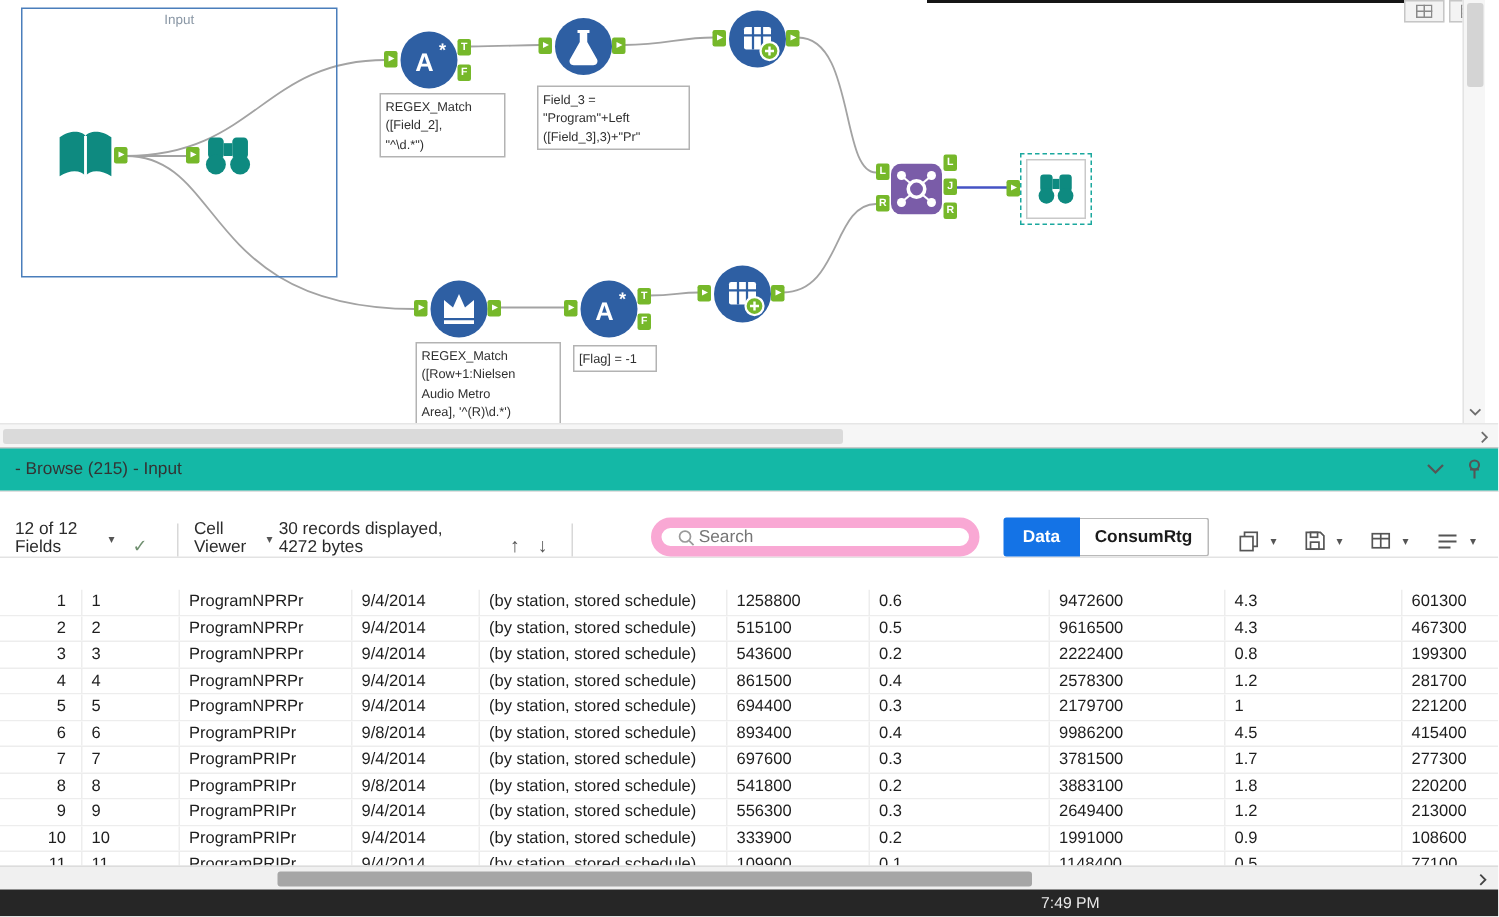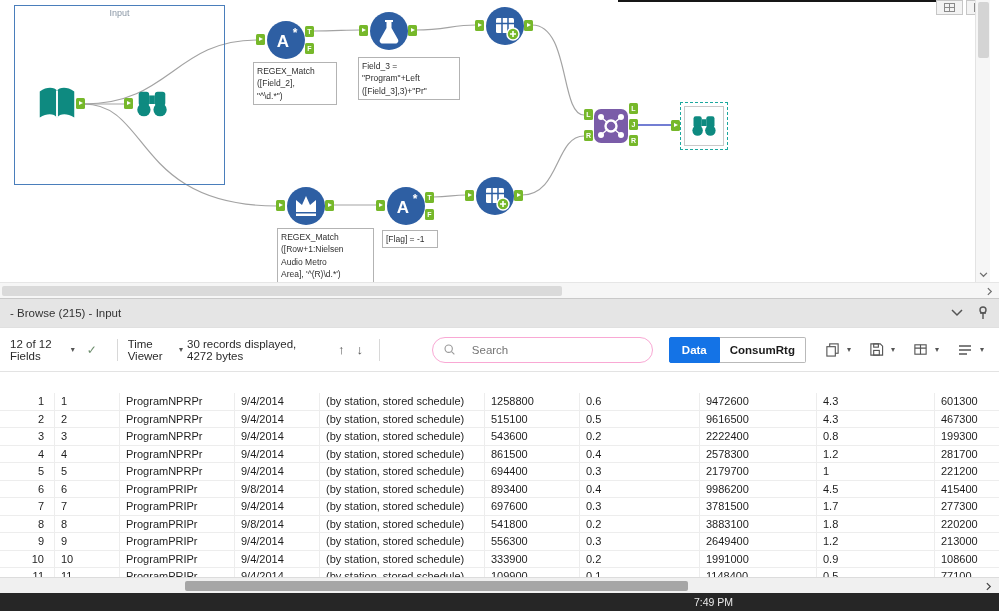--- a/index.html
+++ b/index.html
@@ -22,31 +22,31 @@
 
   
   .canvas-vscroll { position:absolute; right:0; top:0; width:15px; height:282px; background:#f6f6f6; border-left:1px solid #e3e3e3; }
   .canvas-vscroll .thumb { position:absolute; left:2px; top:2px; width:11px; height:56px; background:#d4d4d4; border-radius:2px; }
   .canvas-vscroll .arrow { position:absolute; left:0; bottom:0; width:15px; height:15px; display:flex; align-items:center; justify-content:center; }
   .canvas-hscroll { position:absolute; left:0; top:282px; width:999px; height:16px; background:#f6f6f6; border-top:1px solid #e6e6e6; }
   .canvas-hscroll .thumb { position:absolute; left:2px; top:3px; width:560px; height:10px; background:#dadada; border-radius:2px; }
   .canvas-hscroll .arrow { position:absolute; right:2px; top:1px; width:15px; height:14px; display:flex; align-items:center; justify-content:center; }
 
   
-  .browse-header { position:absolute; left:0; top:298px; width:999px; height:30px; background:#e5e5e5; border-top:1px solid #c9c9c9; border-bottom:1px solid #e0e0e0; display:flex; align-items:center; padding:0 10px; }
+  .browse-header { position:absolute; left:0; top:298px; width:999px; height:30px; background:#14b8a6; border-top:1px solid #c9c9c9; border-bottom:1px solid #e0e0e0; display:flex; align-items:center; padding:0 10px; }
   .browse-title { font-size:11.5px; color:#333; }
   .bh-right { margin-left:auto; display:flex; align-items:center; gap:14px; }
 
-  .toolbar { position:absolute; left:0; top:328px; width:999px; height:44px; background:#fff; border-bottom:1px solid #e3e3e3; display:flex; align-items:center; padding:0 10px; font-size:11.5px; color:#2b2b2b; }
+  .toolbar { position:absolute; left:0; top:328px; width:999px; height:44px; background:#fff; border-bottom:1px solid #e3e3e3; display:flex; align-items:flex-end; padding:0 10px; font-size:11.5px; color:#2b2b2b; }
   .caret { font-size:8px; color:#555; margin-left:4px; }
   .tb-sep { width:1px; height:22px; background:#d8d8d8; margin:0 10px; }
   .tb-group { display:flex; align-items:center; cursor:default; }
   .check { color:#6f8f6f; font-size:12px; margin:0 10px 0 12px; }
   .arrow-btn { font-size:13px; color:#555; padding:0 6px; }
-  .search-box { display:flex; align-items:center; gap:16px; width:232px; height:26px; border:1px solid #f9a8d4; border-radius:13px; padding:0 10px; margin-left:42px; color:#9a9a9a; }
+  .search-box { display:flex; align-items:center; gap:2px; width:232px; height:26px; border:7px solid #f9a8d4; border-radius:13px; padding:0 10px; margin-left:42px; color:#9a9a9a; }
   .search-box input { border:none; outline:none; font-size:11.5px; width:170px; color:#333; font-family:"Liberation Sans",sans-serif; background:transparent; }
   .seg { display:flex; margin-left:16px; }
   .btn-data { height:26px; padding:0 12px; background:#1473E6; color:#fff; font-size:11.5px; font-weight:bold; border:1px solid #1473E6; border-radius:2px 0 0 2px; display:flex; align-items:center; }
   .btn-meta { height:26px; padding:0 10px; background:#fff; color:#1b1b1b; font-size:11.5px; font-weight:bold; border:1px solid #b9b9b9; border-left:none; border-radius:0 2px 2px 0; display:flex; align-items:center; }
   .icon-btn { display:flex; align-items:center; gap:3px; padding:3px 5px; border-radius:2px; }
   .icons-cluster { display:flex; align-items:center; gap:8px; margin-left:14px; }
 
   
   .thead { position:absolute; left:0; top:372px; width:999px; height:21px; background:#f1f1f1; border-bottom:1px solid #d6d6d6; display:flex; font-size:11px; font-weight:bold; color:#222; }
   .tbody { position:absolute; left:0; top:393px; width:999px; height:184px; overflow:hidden; font-size:11px; color:#1e1e1e; }
@@ -275,21 +275,21 @@
   </div>
 
   <div class="toolbar">
     <span class="tb-group">
       <span>12 of 12 Fields</span>
       <span class="caret">▾</span>
     </span>
     <span class="check">✓</span>
     <span class="tb-sep"></span>
     <span class="tb-group">
-      <span>Time Viewer</span>
+      <span>Cell Viewer</span>
       <span class="caret">▾</span>
     </span>
     <span style="margin-left:4px;">30 records displayed, 4272 bytes</span>
     <span class="arrow-btn" style="margin-left:14px;">↑</span>
     <span class="arrow-btn">↓</span>
     <span class="tb-sep"></span>
 
     <span class="search-box">
       <svg width="13" height="13" viewBox="0 0 16 16">
         <circle cx="7" cy="7" r="4.5" fill="none" stroke="#9a9a9a" stroke-width="1.4"></circle>

